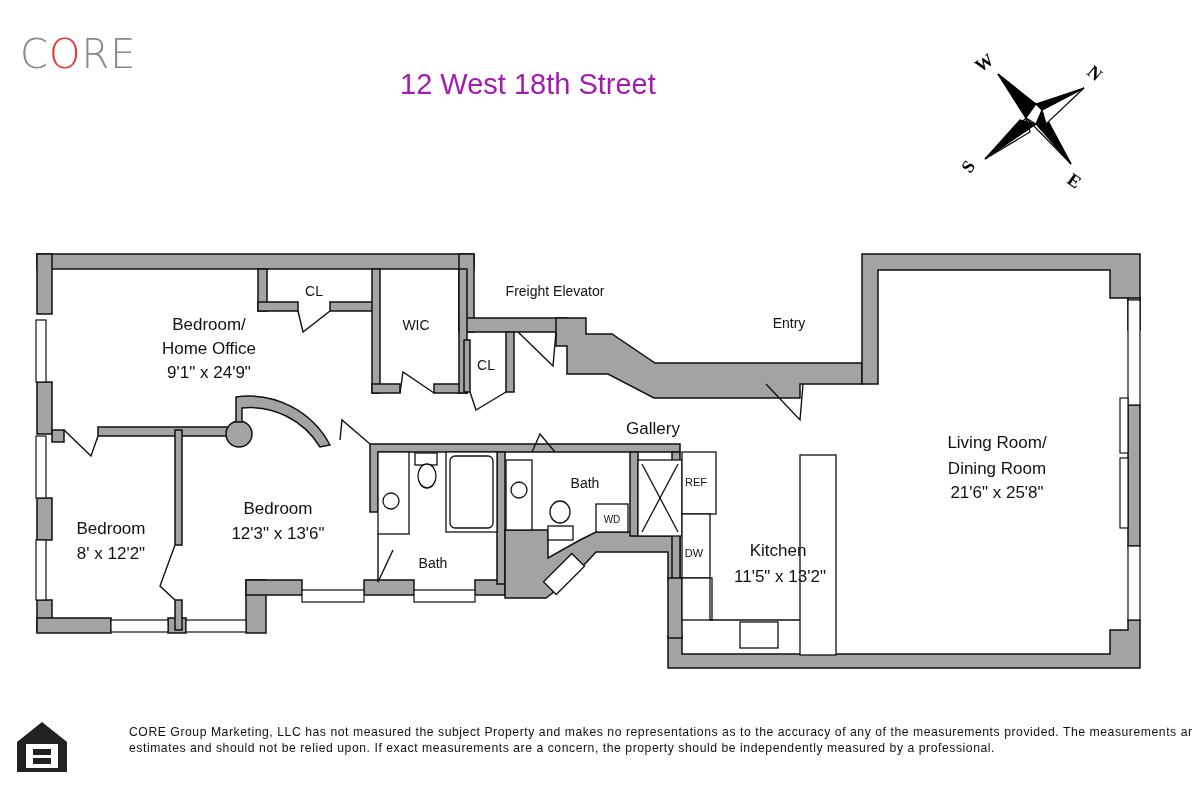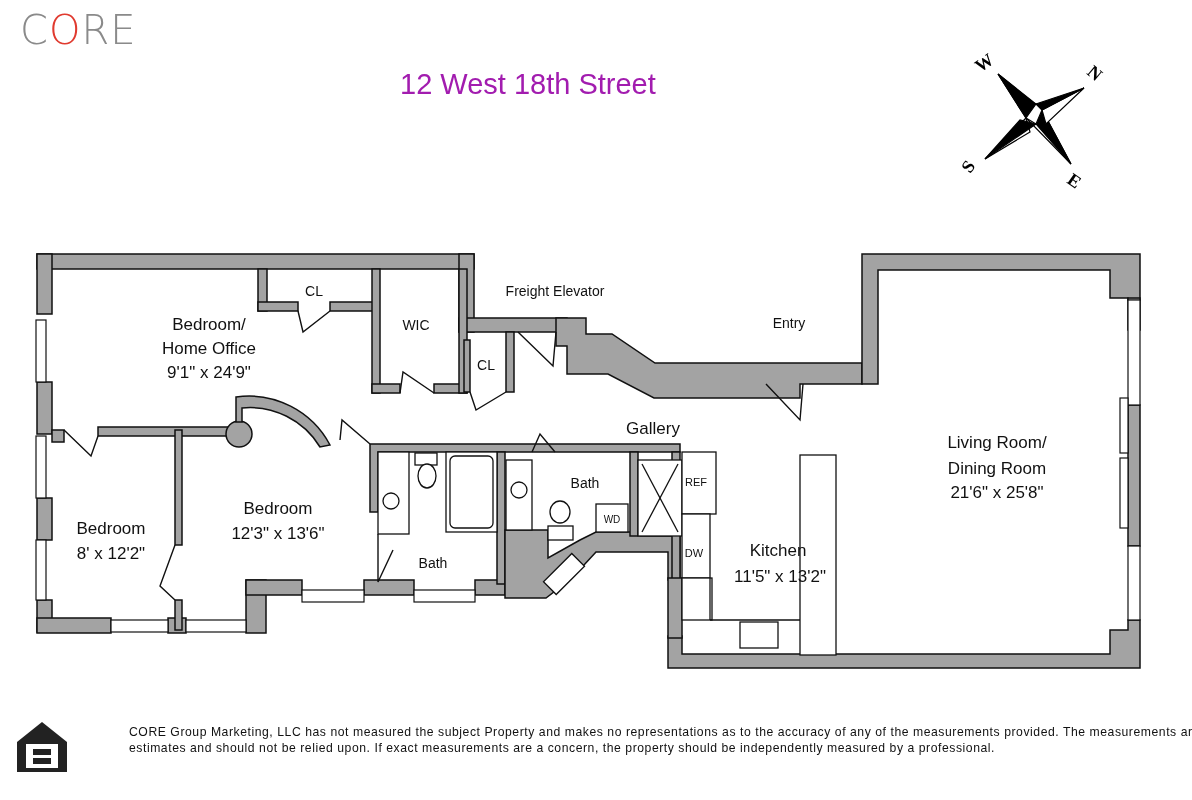--- a/index.html
+++ b/index.html
@@ -1,17 +1,17 @@
 <!DOCTYPE html>
 <html><head>
 <meta charset="utf-8">
 <style>
   html,body{margin:0;padding:0;background:#fff;}
   body{width:1192px;height:800px;position:relative;overflow:hidden;font-family:"Liberation Sans",sans-serif;color:#111;}
-  .logo{position:absolute;left:20px;top:10px;font-family:"DejaVu Sans",sans-serif;font-size:40px;letter-spacing:1px;color:#8a8a8a;font-weight:300;line-height:1;}
+  .logo{position:absolute;left:20px;top:34px;font-family:"DejaVu Sans",sans-serif;font-size:40px;letter-spacing:1px;color:#8a8a8a;font-weight:300;line-height:1;}
   .logo .o{color:#e03a2f;}
   .title{position:absolute;left:400px;top:66px;width:392px;text-align:left;font-size:29px;line-height:36px;color:#a21caf;}
   .compass{position:absolute;left:945px;top:40px;width:190px;height:160px;}
   .plan{position:absolute;left:0;top:0;width:1192px;height:800px;}
   .plan text{font-family:"Liberation Sans",sans-serif;fill:#111;}
   .disclaimer{position:absolute;left:93px;top:724px;width:1090px;font-size:12.2px;line-height:16px;letter-spacing:0.55px;color:#111;margin-left:36px;}
   .eho{position:absolute;left:16px;top:720px;width:52px;height:52px;}
 </style>
 </head>
 <body>

